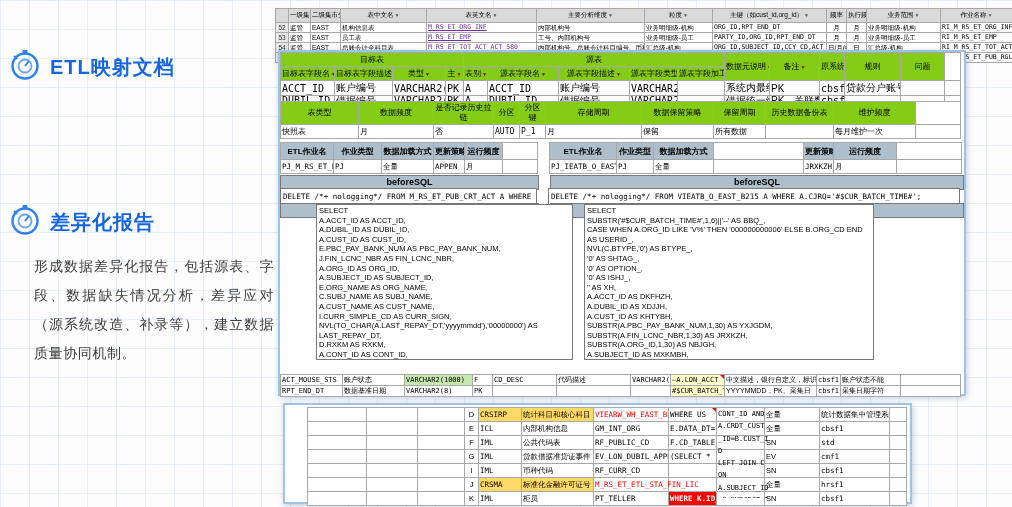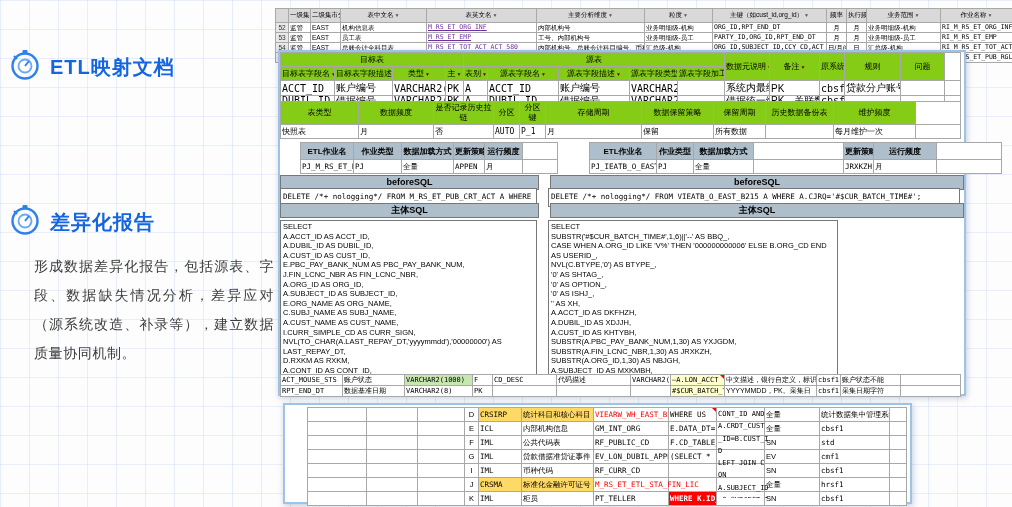--- a/index.html
+++ b/index.html
@@ -43,22 +43,22 @@
   #map-tbl{top:0;} #map-tbl table{width:680px;font-size:8px;}
   #map-tbl th{height:13px;font-size:8px;}
   #map-tbl td{height:13px;font-size:10px;}
   #map-tbl tr.clip td{height:9px;line-height:9px;}
   .hl-redbit::after{content:"";display:inline-block;width:24px;height:7px;
        background:#c00000;margin-left:2px;vertical-align:middle;}
   #storage-tbl{top:49px;} #storage-tbl table{width:680px;}
   #storage-tbl th{height:22px;font-size:8px;white-space:normal;line-height:10px;}
   #storage-tbl td{height:13px;font-size:8px;}
   #etl-row{top:90px;display:flex;gap:11px;}
-  .etl-t{font-size:8px;margin-left:20px;} .etl-t th{height:16px;} .etl-t td{height:13px;font-size:7.5px;}
-  #bars1{top:123px;} #lines1{top:136px;} #bars2{top:151px;} #bodies{top:168px;}
+  .etl-t{font-size:8px;} .etl-t th{height:16px;} .etl-t td{height:13px;font-size:7.5px;}
+  #bars1{top:123px;} #lines1{top:136px;} #bars2{top:151px;} #bodies{top:152px;padding-left:36px;}
   .bar-row{display:flex;gap:11px;}
   .bar{height:13px;line-height:13px;font-size:9px;}
   .sqlbox{border:1px solid #777;background:#fff;font-size:7.5px;
           line-height:9.6px;overflow:hidden;padding:1px 2px;}
   .oneline{height:15px;line-height:13px;white-space:nowrap;}
   #partial-tbl{top:322px;} #partial-tbl table{width:680px;}
   #partial-tbl td{height:10px;line-height:10px;font-size:7px;}
   .hl-green{background:#c6e7b0;}
   .hl-note{background:#ffffcc;}
   

